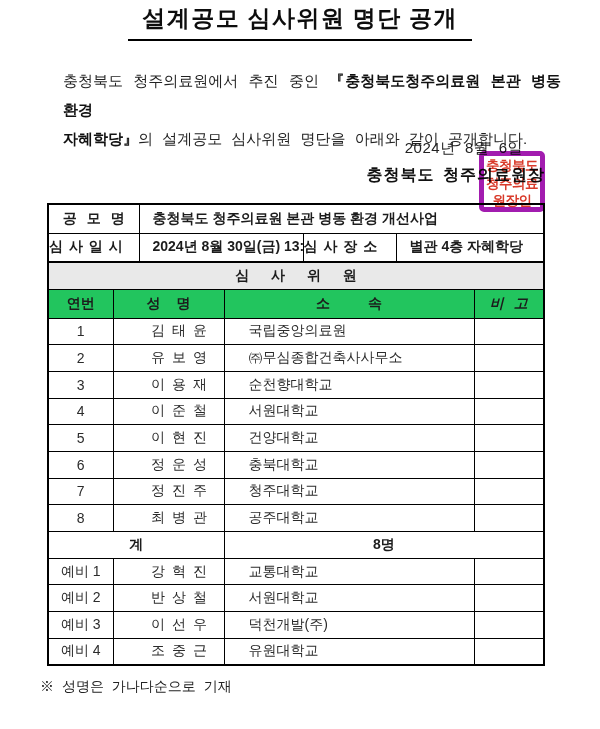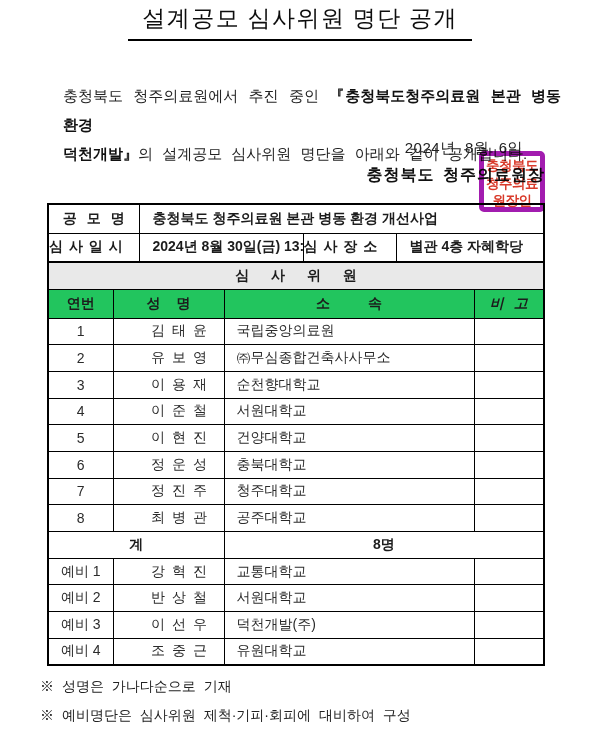--- a/index.html
+++ b/index.html
@@ -5,25 +5,25 @@
   * { margin:0; padding:0; box-sizing:border-box; }
   html,body { background:#ffffff; }
   .page {
     position:relative; width:600px; height:729px; background:#ffffff;
     font-family:"Liberation Sans", sans-serif; color:#1a1a1a; overflow:hidden;
   }
   
   .title-wrap { position:absolute; top:3px; left:0; right:0; text-align:center; }
   .title {
     display:inline-block; font-family:"Liberation Serif", serif;
-    font-size:23px; font-weight:normal; letter-spacing:1.5px; color:#0d0d0d;
+    font-size:23px; font-weight:bold; letter-spacing:1.5px; color:#0d0d0d;
     padding:0 14px 5px 14px; border-bottom:2px solid #000;
   }
   
-  .intro { position:absolute; left:63px; top:81px; width:498px; font-size:15px; line-height:29px; color:#222; word-spacing:5px; }
+  .intro { position:absolute; left:63px; top:66px; width:498px; font-size:15px; line-height:29px; color:#222; word-spacing:5px; }
   .p-line1 { text-align:justify; text-align-last:justify; }
   .p-line2 { text-align:left; }
   .intro b { color:#111; }
   
   .date-line { position:absolute; top:139px; right:77px; font-size:15px; color:#222; white-space:pre; letter-spacing:0.5px; }
   .signer { position:absolute; top:165px; right:55px; font-size:16px; font-weight:bold; color:#111; letter-spacing:1px; word-spacing:3px; }
   
   .seal {
     position:absolute; left:479px; top:151px; width:66px; height:61px;
     border:5px solid #a21caf; border-radius:5px; z-index:5;
@@ -44,38 +44,38 @@
   .lbl2 { font-weight:bold; word-spacing:2px; }
   .val { text-align:left; font-weight:bold; padding-left:13px; }
   .sec-hdr { background:#e9e9e9; text-align:center; font-weight:bold; word-spacing:18px; height:27px; }
   .col-hdr { background:#22c55e; text-align:center; font-weight:bold; }
   .ws-name { word-spacing:12px; } .ws-org { word-spacing:34px; } .ws-note { word-spacing:6px;font-style:italic; }
   .r-info { height:29px; }
   .r-colh { height:29px; }
   .r-data { height:26.7px; }
   .c-no { text-align:center; color:#2b2b2b; }
   .c-name { text-align:center; color:#2b2b2b; word-spacing:3px;padding-left:21px; }
-  .c-org { text-align:left; padding-left:12px; color:#2b2b2b; }
+  .c-org { text-align:left; padding-left:24px; color:#2b2b2b; }
   .c-note { }
   .c-total { text-align:center; font-weight:bold; }
   
   .footnotes { position:absolute; left:40px; top:672px; font-size:14px; color:#222; line-height:29px; word-spacing:4px; }
 </style>
 </head>
 <body>
 
 <div class="page">
 
   <div class="title-wrap">
     <span class="title">설계공모 심사위원 명단 공개</span>
   </div>
 
   <div class="intro">
     <div class="p-line1"><span>충청북도 청주의료원에서 추진 중인</span> <b>『충청북도청주의료원 본관 병동 환경</b></div>
-    <div class="p-line2"><b>덕천개발』</b><span>의 설계공모 심사위원 명단을 아래와 같이 공개합니다.</span></div>
+    <div class="p-line2"><b>자혜학당』</b><span>의 설계공모 심사위원 명단을 아래와 같이 공개합니다.</span></div>
   </div>
 
   <div class="date-line">2024년  8월  6일</div>
   <div class="signer">충청북도 청주의료원장</div>
 
   <div class="seal">
     <div class="seal-row">충청북도</div>
     <div class="seal-row">청주의료</div>
     <div class="seal-row">원장인</div>
   </div>
@@ -195,16 +195,15 @@
         <td class="c-name">조 중 근</td>
         <td class="c-org">유원대학교</td>
         <td class="c-note"></td>
       </tr>
     </tbody>
       </table>
   </div>
 
   <div class="footnotes">
     <div>※ 성명은 가나다순으로 기재</div>
-    <div>※ 예비명단은 심사위원 제척·기피·회피에 대비하여 구성</div>
   </div>
 
 </div>
 
 </body></html>

